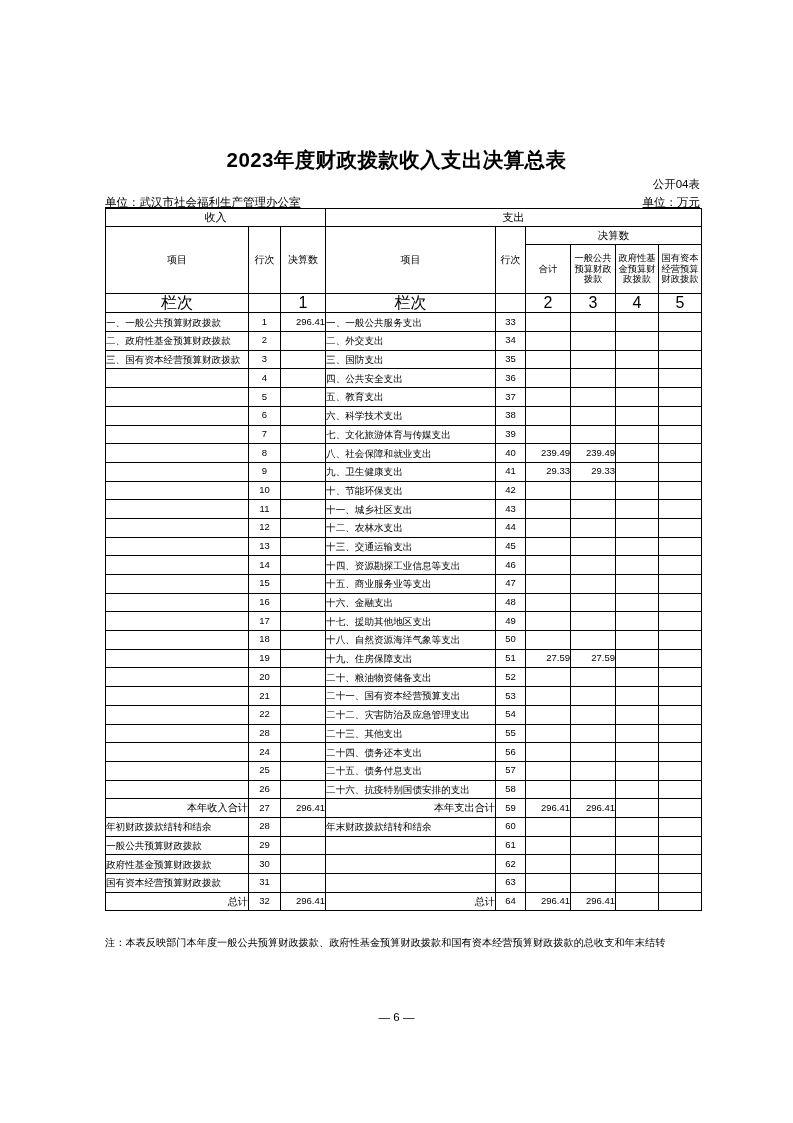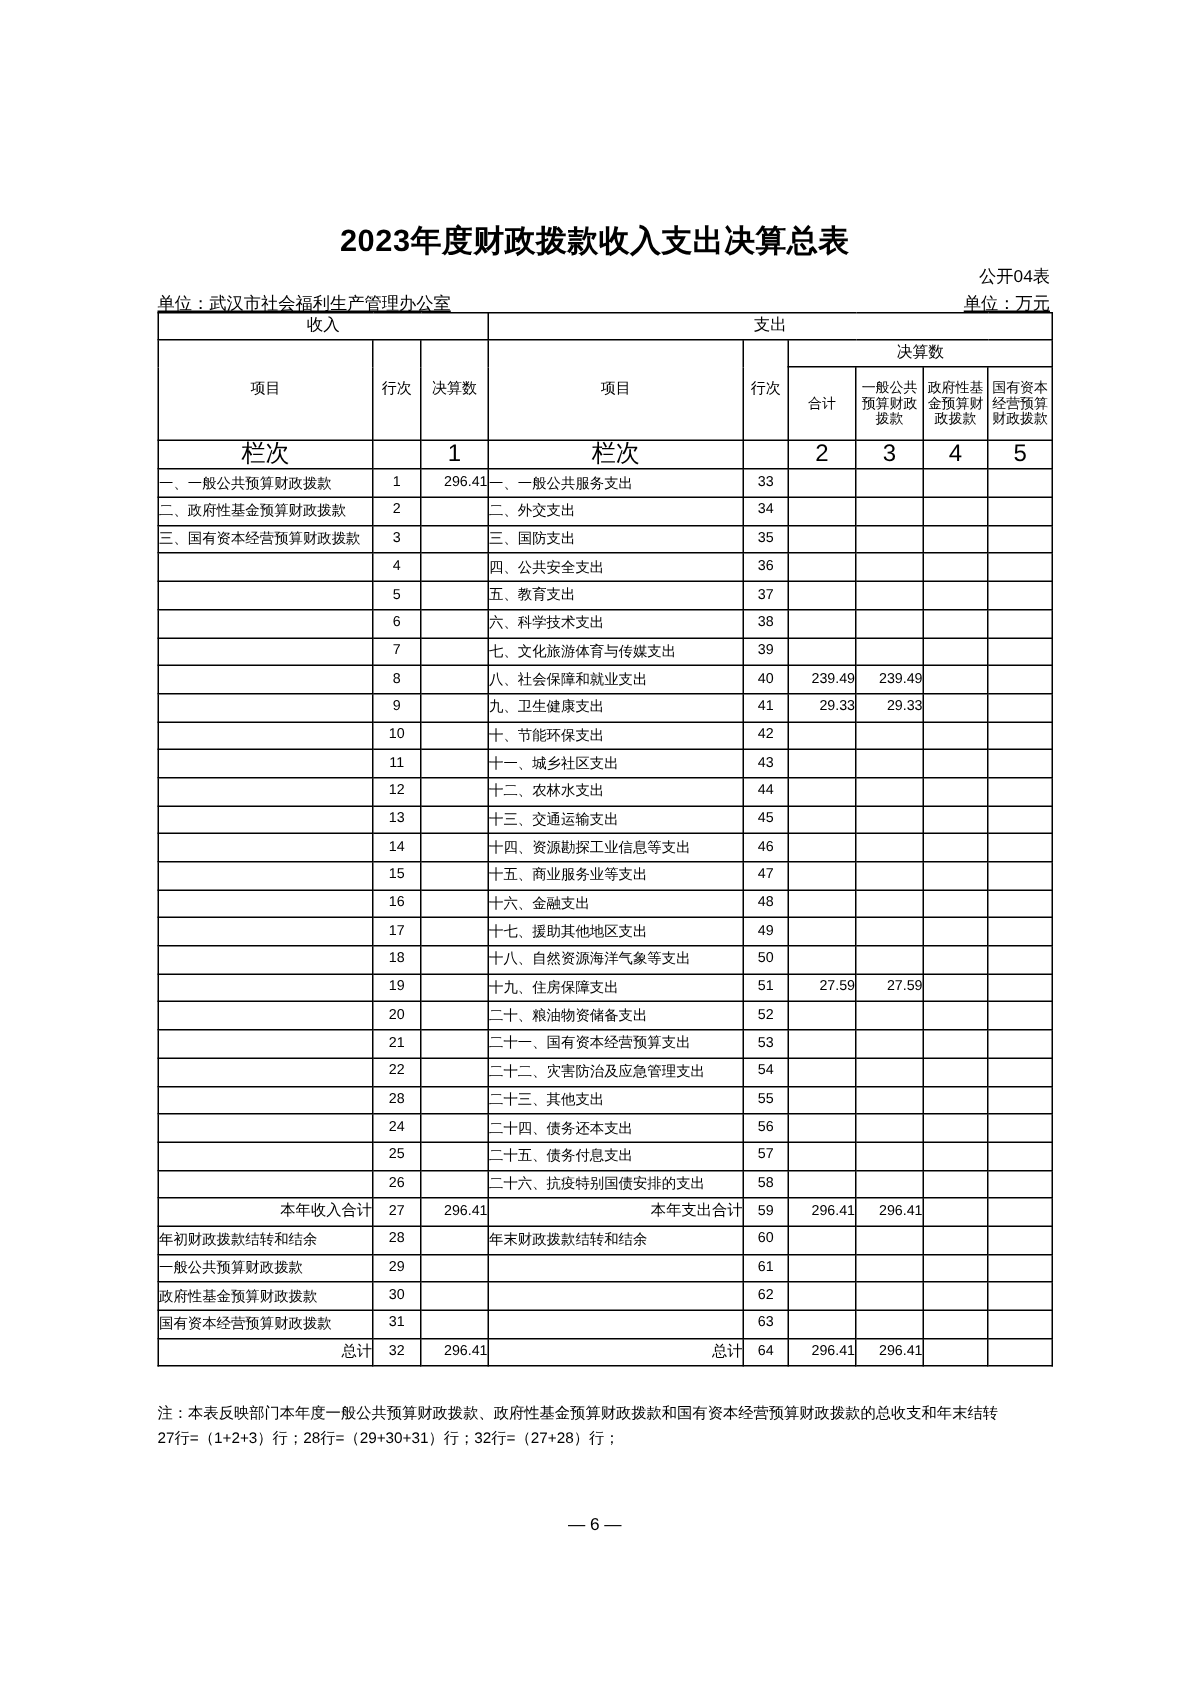--- a/index.html
+++ b/index.html
@@ -555,18 +555,17 @@
           <td class="cell-val">296.41</td>
           <td class="cell-val">296.41</td>
           <td class="cell-val"></td>
           <td class="cell-val"></td>
         </tr>
       </tbody>
   </table>
 
   <div class="notes" id="notes-block">
       <p>注：本表反映部门本年度一般公共预算财政拨款、政府性基金预算财政拨款和国有资本经营预算财政拨款的总收支和年末结转</p>
-      <p>27行=（1+2+3）行；28行=（29+30+31）行；32行=（27+28）行；</p>
     </div>
 
   <div class="page-num">— 6 —</div>
 
 </div>
 
 </body></html>

